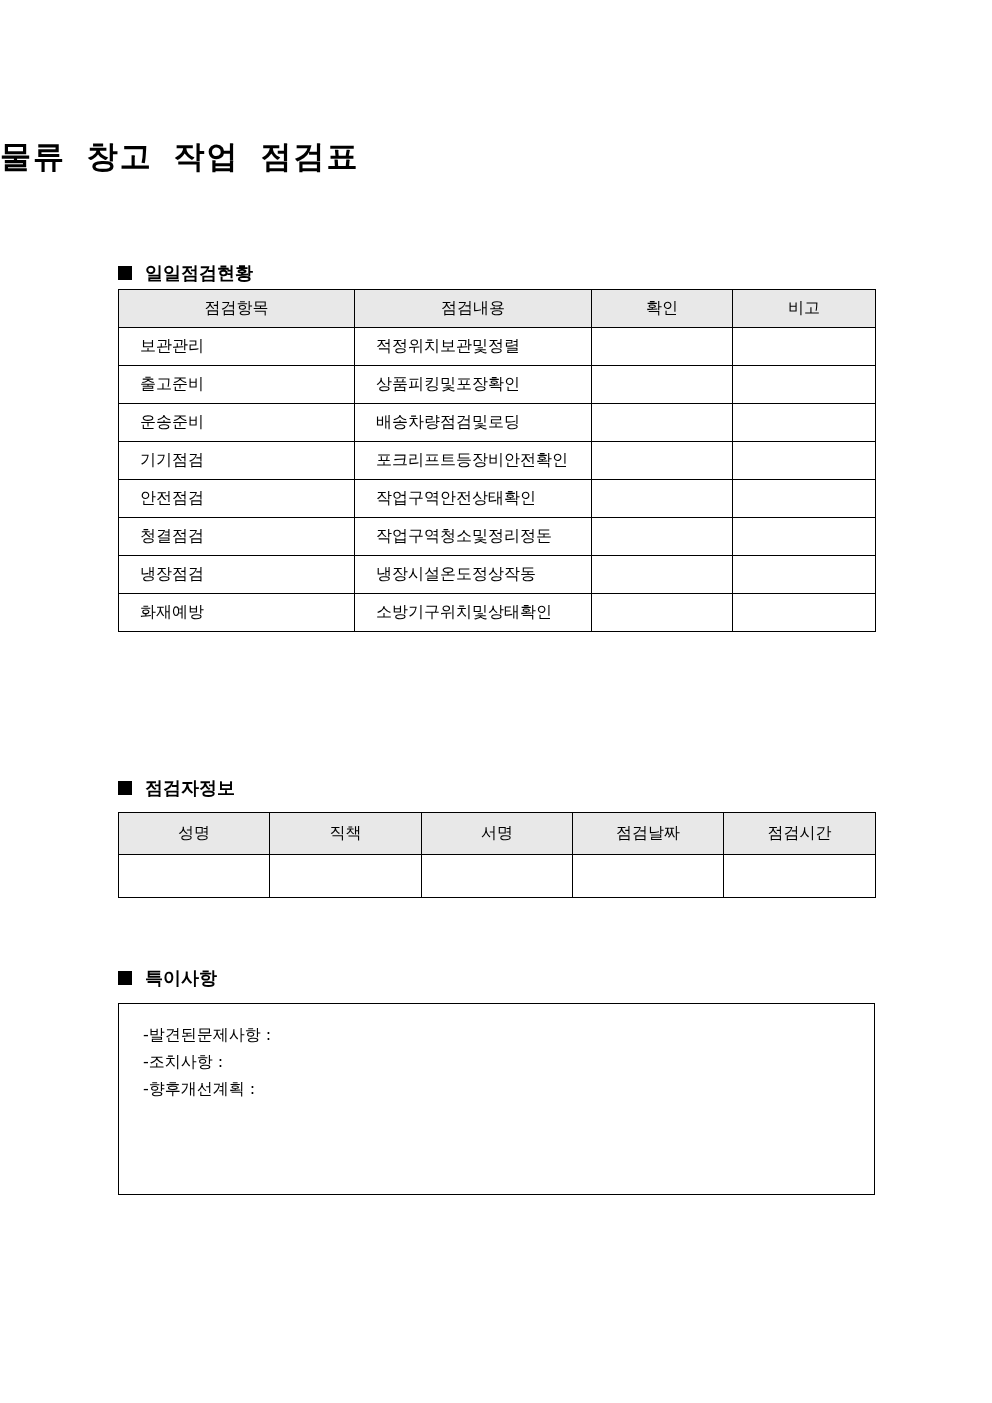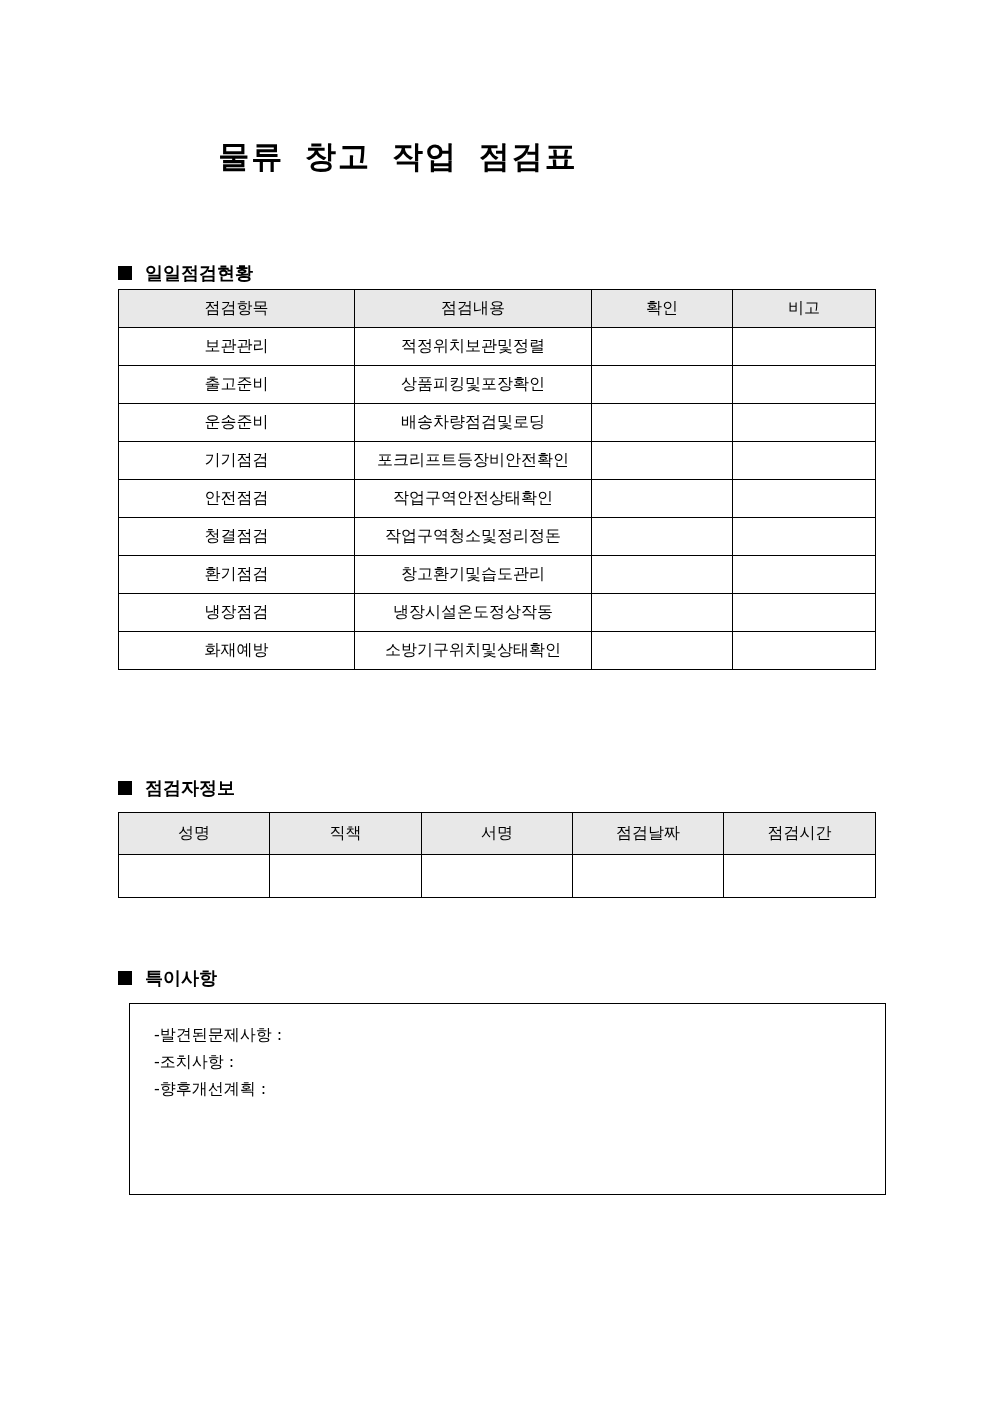--- a/index.html
+++ b/index.html
@@ -13,21 +13,20 @@
       position: relative;
       font-family: "DejaVu Sans", "Liberation Sans", sans-serif;
       color: #000000;
       overflow: hidden;
     }
     .title {
       position: absolute;
       left: 0;
       top: 134px;
       width: 796px;
-      text-align: center;
       font-size: 31px;
       font-weight: bold;
       letter-spacing: 2px;
       word-spacing: 8px;
       line-height: 44px;
     }
     .section-heading {
       position: absolute;
       left: 118px;
       font-size: 18px;
@@ -56,32 +55,31 @@
       font-weight: normal;
       padding: 0;
     }
     th {
       background: #e8e8e8;
       text-align: center;
     }
     .t1 { top: 289px; }
     .t1 th { height: 37px; margin-top: 44px; }
     .t1 td { height: 37px; }
-    .t1 td.text { padding-left: 0; text-align: center; margin-left: 37px; }
+    .t1 td.text { padding-left: 21px; text-align: left; margin-left: 37px; }
     .t2 { top: 812px; }
     .t2 th { height: 41px; }
     .t2 td { height: 42px; }
     .remarks-box {
       position: absolute;
       left: 118px;
       top: 1003px;
       width: 755px;
       height: 190px;
       border: 1px solid #000000;
-      margin-left: 11px;
     }
     .remarks-box .line {
       position: absolute;
       left: 24px;
       font-size: 16px;
       line-height: 22px;
     }
   </style>
 </head>
 <body>
@@ -135,26 +133,20 @@
     </tr>
     <tr>
       <td class="text">안전점검</td>
       <td class="text">작업구역안전상태확인</td>
       <td></td>
       <td></td>
     </tr>
     <tr>
       <td class="text">청결점검</td>
       <td class="text">작업구역청소및정리정돈</td>
-      <td></td>
-      <td></td>
-    </tr>
-    <tr>
-      <td class="text">환기점검</td>
-      <td class="text">창고환기및습도관리</td>
       <td></td>
       <td></td>
     </tr>
     <tr>
       <td class="text">냉장점검</td>
       <td class="text">냉장시설온도정상작동</td>
       <td></td>
       <td></td>
     </tr>
     <tr>

